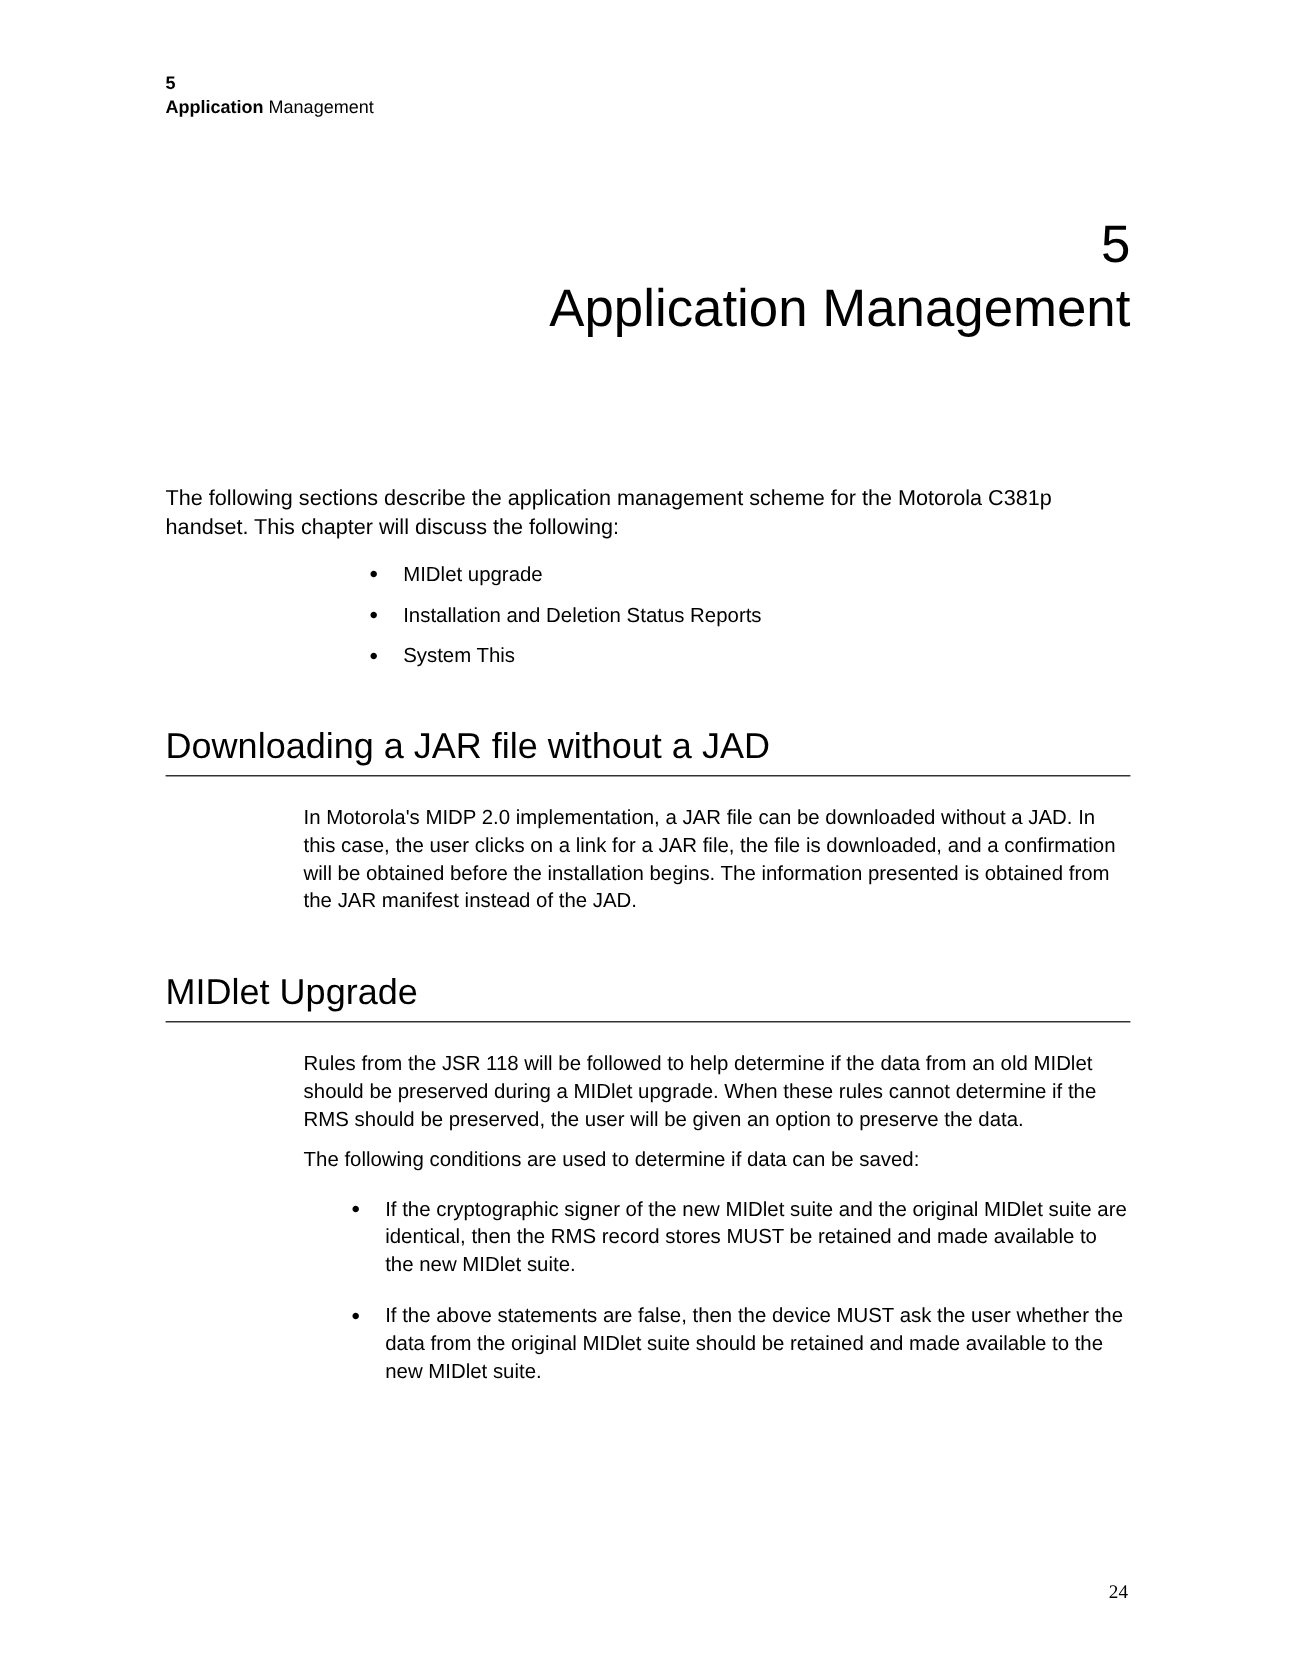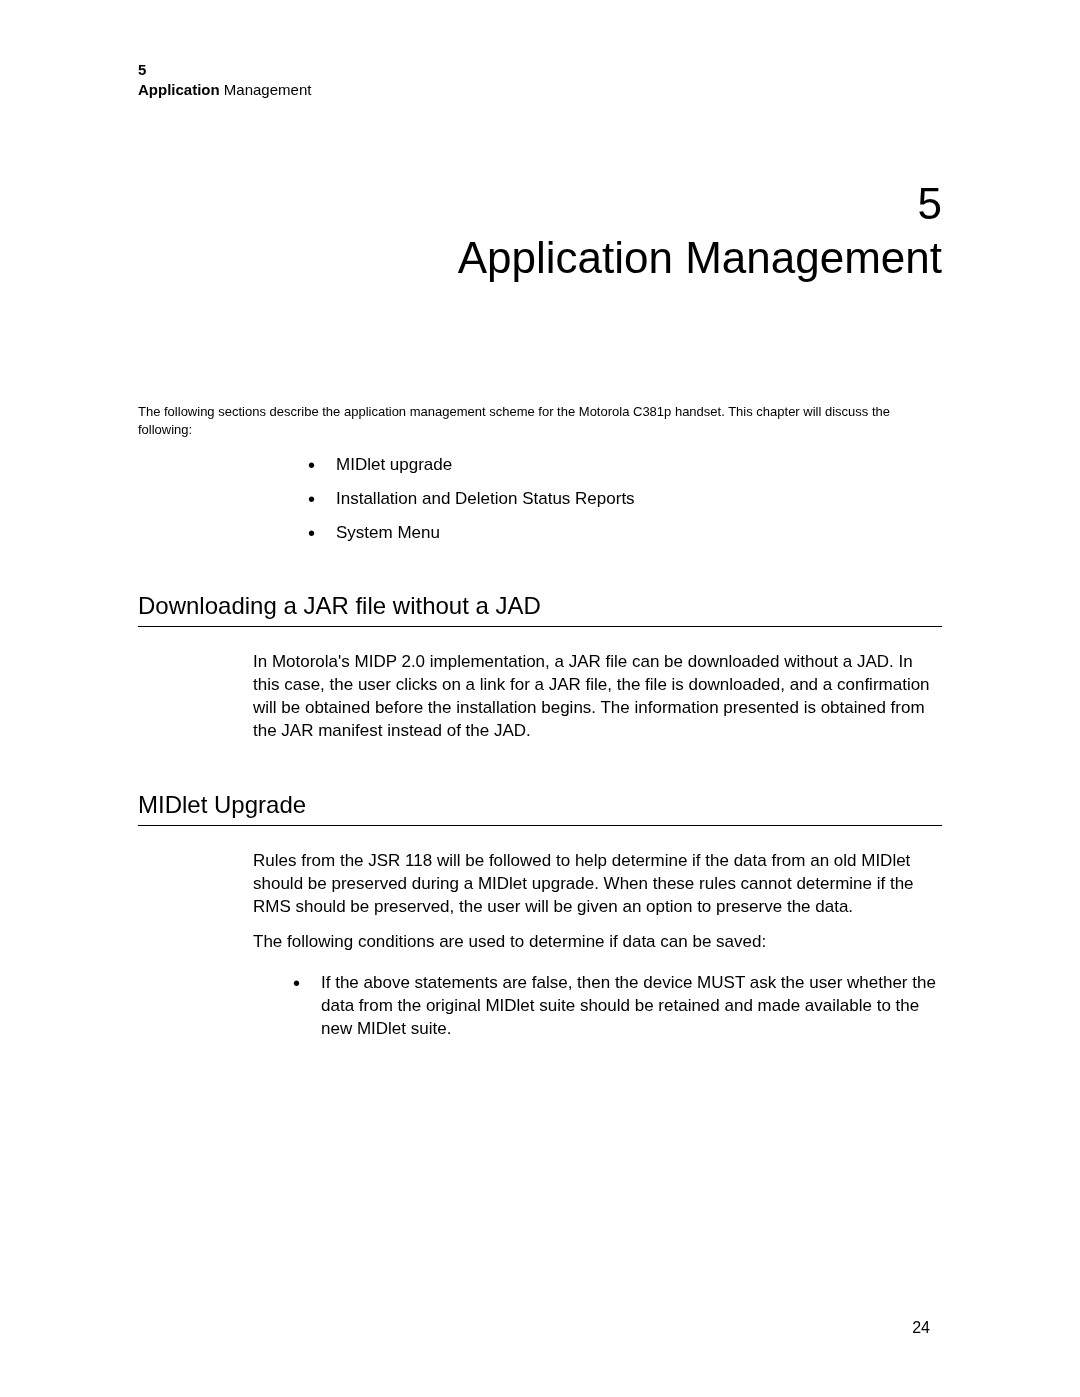--- a/index.html
+++ b/index.html
@@ -33,21 +33,21 @@
     text-align: right;
     margin-top: 80px;
   }
   .chapter-title {
     font-size: 44px;
     text-align: right;
     margin-top: 4px;
     font-weight: normal;
   }
   .intro {
-    font-size: 13px;
+    font-size: 18px;
     line-height: 1.35;
     margin-top: 120px;
   }
   ul.top-bullets {
     margin: 16px 0 0 0;
     padding: 0 0 0 170px;
     list-style: none;
     font-size: 17px;
   }
   ul.top-bullets li {
@@ -57,21 +57,21 @@
     line-height: 1.3;
   }
   ul.top-bullets li::before {
     content: "•";
     position: absolute;
     left: 0;
     top: -2px;
     font-size: 20px;
   }
   .section-title {
-    font-size: 24px;
+    font-size: 30px;
     font-weight: normal;
     border-bottom: 1px solid #000;
     padding-bottom: 6px;
     margin-top: 48px;
   }
   .body-block {
     margin-left: 115px;
     margin-top: 24px;
     font-size: 17px;
     line-height: 1.35;
@@ -90,22 +90,23 @@
   ul.body-bullets li::before {
     content: "•";
     position: absolute;
     left: 0;
     top: -2px;
     font-size: 20px;
   }
   .page-number {
     position: absolute;
     bottom: 60px;
-    right: 150px;
+    right: 140px;
     font-size: 16px;
+    font-family: Liberation Serif, serif;
   }
 </style>
 </head>
 <body>
 
 <div class="page">
 
   <div class="running-head">
     <div class="chap-num">5</div>
     <div>
@@ -114,32 +115,33 @@
   </div>
 
   <div class="chapter-number">5</div>
   <div class="chapter-title">Application Management</div>
 
   <div class="intro">The following sections describe the application management scheme for the Motorola C381p handset. This chapter will discuss the following:</div>
 
   <ul class="top-bullets">
     <li>MIDlet upgrade</li>
     <li>Installation and Deletion Status Reports</li>
-    <li>System Menu</li>
+    <li>System This</li>
   </ul>
 
   <div class="section-title">Downloading a JAR file without a JAD</div>
   <div class="body-block">
     <div>In Motorola's MIDP 2.0 implementation, a JAR file can be downloaded without a JAD. In this case, the user clicks on a link for a JAR file, the file is downloaded, and a confirmation will be obtained before the installation begins. The information presented is obtained from the JAR manifest instead of the JAD.</div>
   </div>
 
   <div class="section-title">MIDlet Upgrade</div>
   <div class="body-block">
     <div>Rules from the JSR 118 will be followed to help determine if the data from an old MIDlet should be preserved during a MIDlet upgrade. When these rules cannot determine if the RMS should be preserved, the user will be given an option to preserve the data.</div>
     <div style="margin-top:12px">The following conditions are used to determine if data can be saved:</div>
     <ul class="body-bullets">
+      <li>If the cryptographic signer of the new MIDlet suite and the original MIDlet suite are identical, then the RMS record stores MUST be retained and made available to the new MIDlet suite.</li>
       <li>If the above statements are false, then the device MUST ask the user whether the data from the original MIDlet suite should be retained and made available to the new MIDlet suite.</li>
     </ul>
   </div>
 
   <div class="page-number">24</div>
 
 </div>
 
 </body></html>

